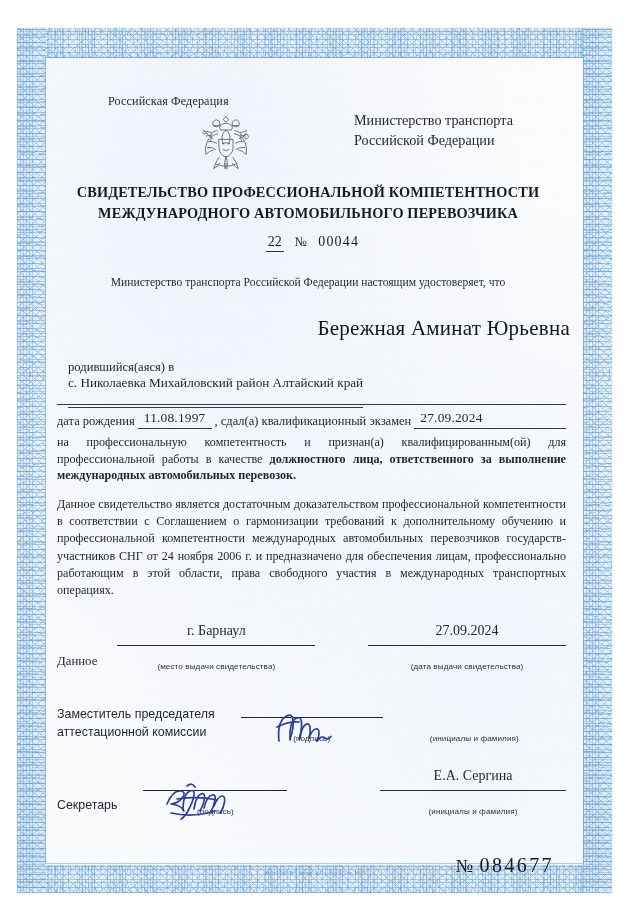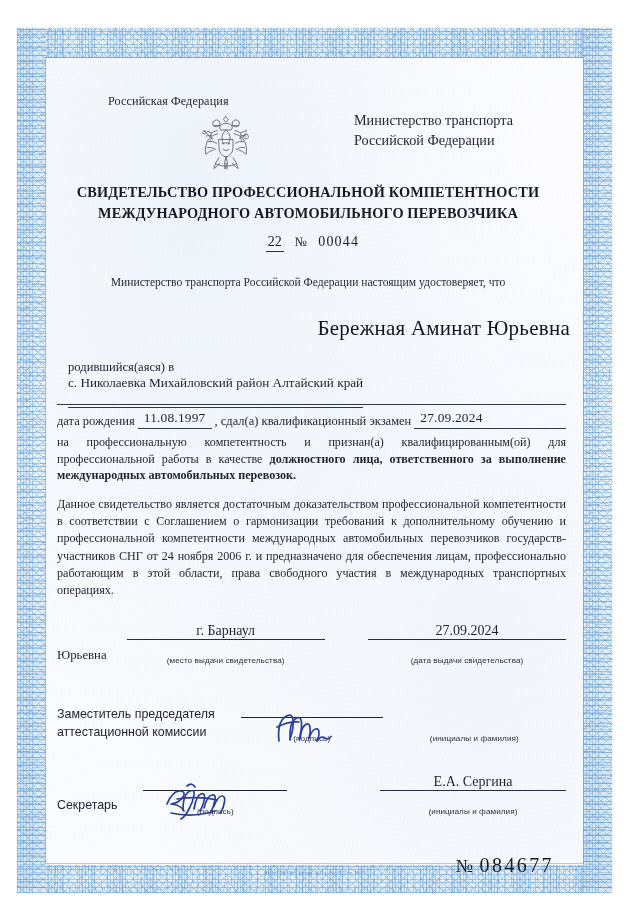--- a/index.html
+++ b/index.html
@@ -277,21 +277,21 @@
     margin-left: 20px;
   }
   .issue-date {
     width: 198px;
     margin-left: auto;
   }
   .val-line {
     border-bottom: 1.2px solid #262e3b;
     text-align: center;
     font-size: 14px;
-    padding-bottom: 0;
+    padding-bottom: 6px;
     white-space: nowrap;
   }
   .cap {
     text-align: center;
     font-size: 8.1px;
     color: #2a313d;
     margin-top: 16px;
     letter-spacing: 0.1px;
     font-family: "Liberation Sans", sans-serif;
   }
@@ -441,21 +441,21 @@
       </div>
 
       <div class="para-just para-qualified">
         <span>на профессиональную компетентность и признан(а) квалифицированным(ой) для профессиональной работы в качестве </span><b>должностного лица, ответственного за выполнение международных автомобильных перевозок.</b>
       </div>
 
       <div class="para-just para-statement">Данное свидетельство является достаточным доказательством профессиональной компетентности в соответствии с Соглашением о гармонизации требований к дополнительному обучению и профессиональной компетентности международных автомобильных перевозчиков государств-участников СНГ от 24 ноября 2006 г. и предназначено для обеспечения лицам, профессионально работающим в этой области, права свободного участия в международных транспортных операциях.</div>
 
       <div class="issue">
         <div class="issue-row">
-          <div class="issue-label">Юрьевна</div>
+          <div class="issue-label">Данное</div>
           <div class="issue-place">
             <div class="val-line">г. Барнаул</div>
             <div class="cap">(место выдачи свидетельства)</div>
           </div>
           <div class="issue-date">
             <div class="val-line">27.09.2024</div>
             <div class="cap">(дата выдачи свидетельства)</div>
           </div>
         </div>
       </div>

